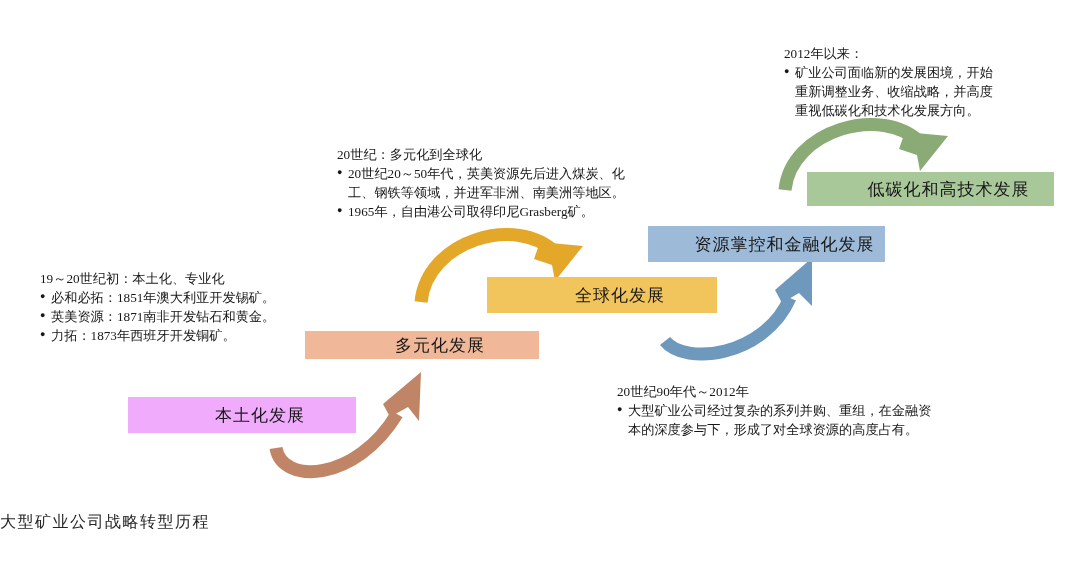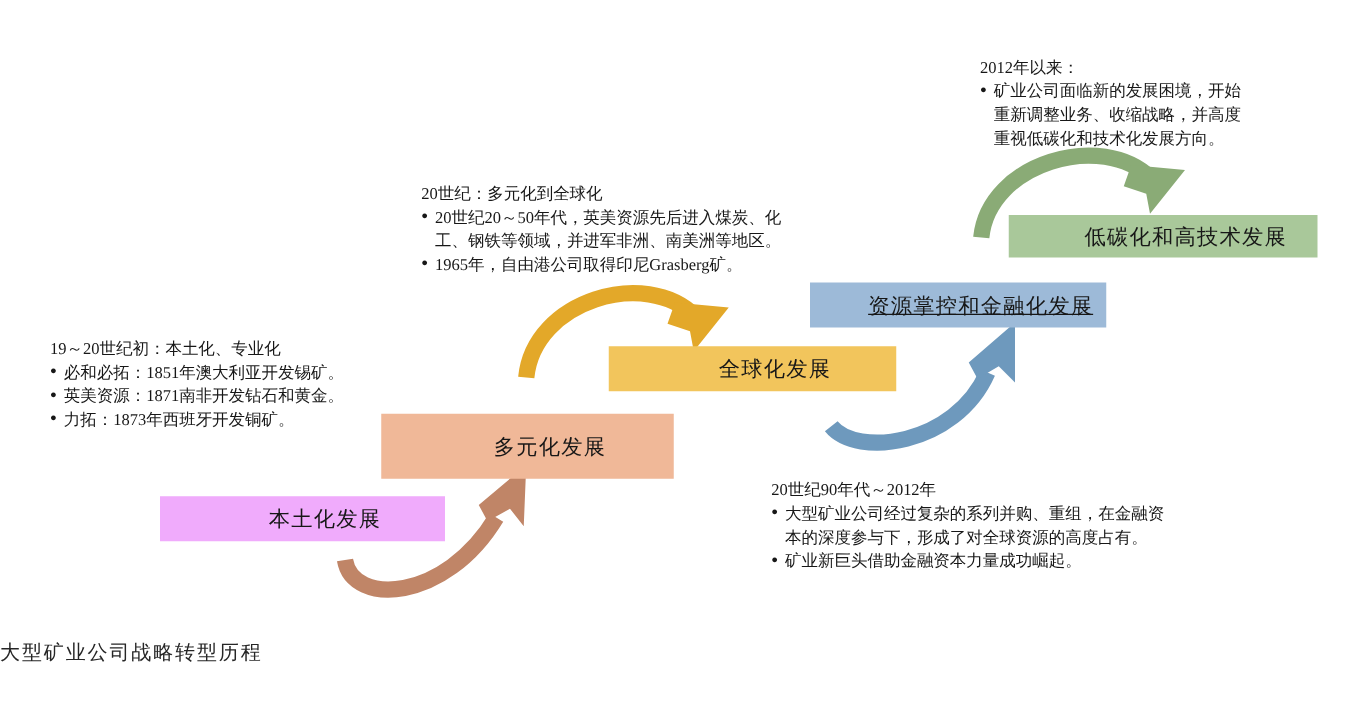--- a/index.html
+++ b/index.html
@@ -80,27 +80,27 @@
           <path d="M 785 190 C 791 130 882 104 921 143" fill="none" stroke="#8aab76" stroke-width="13" stroke-linecap="butt"></path>
           <path d="M 905 132 L 948 136 L 920 171 L 917 155 L 899 149 Z" fill="#8aab76"></path>
         </g>
       </g>
   </svg>
 
   <div id="boxes">
       <div class="box" style="left: 128px; top: 397px; width: 192px; height: 36px; background: #f0abfc;">
         <span>本土化发展</span>
       </div>
-      <div class="box" style="left: 305px; top: 331px; width: 198px; height: 52px; background: rgb(240, 184, 152);">
+      <div class="box" style="left: 305px; top: 331px; width: 198px; height: 28px; background: rgb(240, 184, 152);">
         <span>多元化发展</span>
       </div>
       <div class="box" style="left: 487px; top: 277px; width: 194px; height: 36px; background: rgb(242, 197, 92); text-align: center;">
         <span>全球化发展</span>
       </div>
-      <div class="box" style="left: 648px; top: 226px; width: 201px; height: 36px; background: rgb(157, 186, 216); text-decoration: underline;">
+      <div class="box" style="left: 648px; top: 226px; width: 201px; height: 36px; background: rgb(157, 186, 216);">
         <span>资源掌控和金融化发展</span>
       </div>
       <div class="box" style="left: 807px; top: 172px; width: 211px; height: 34px; background: rgb(169, 200, 154);">
         <span>低碳化和高技术发展</span>
       </div>
     </div>
   <div id="notes">
       <div class="note" style="left: 40px; top: 257px;">
         <span class="hd">19～20世纪初：本土化、专业化</span>
         <span class="li">必和必拓：1851年澳大利亚开发锡矿。</span>
@@ -110,21 +110,20 @@
       <div class="note" style="left: 337px; top: 133px;">
         <span class="hd">20世纪：多元化到全球化</span>
         <span class="li">20世纪20～50年代，英美资源先后进入煤炭、化</span>
         <span class="cont">工、钢铁等领域，并进军非洲、南美洲等地区。</span>
         <span class="li">1965年，自由港公司取得印尼Grasberg矿。</span>
       </div>
       <div class="note" style="left: 617px; top: 370px;">
         <span class="hd">20世纪90年代～2012年</span>
         <span class="li">大型矿业公司经过复杂的系列并购、重组，在金融资</span>
         <span class="cont">本的深度参与下，形成了对全球资源的高度占有。</span>
-        <span class="li">矿业新巨头借助金融资本力量成功崛起。</span>
       </div>
       <div class="note" style="left: 784px; top: 32px;">
         <span class="hd">2012年以来：</span>
         <span class="li">矿业公司面临新的发展困境，开始</span>
         <span class="cont">重新调整业务、收缩战略，并高度</span>
         <span class="cont">重视低碳化和技术化发展方向。</span>
       </div>
     </div>
 
   <div id="caption" style="top: 512px;">大型矿业公司战略转型历程</div>

